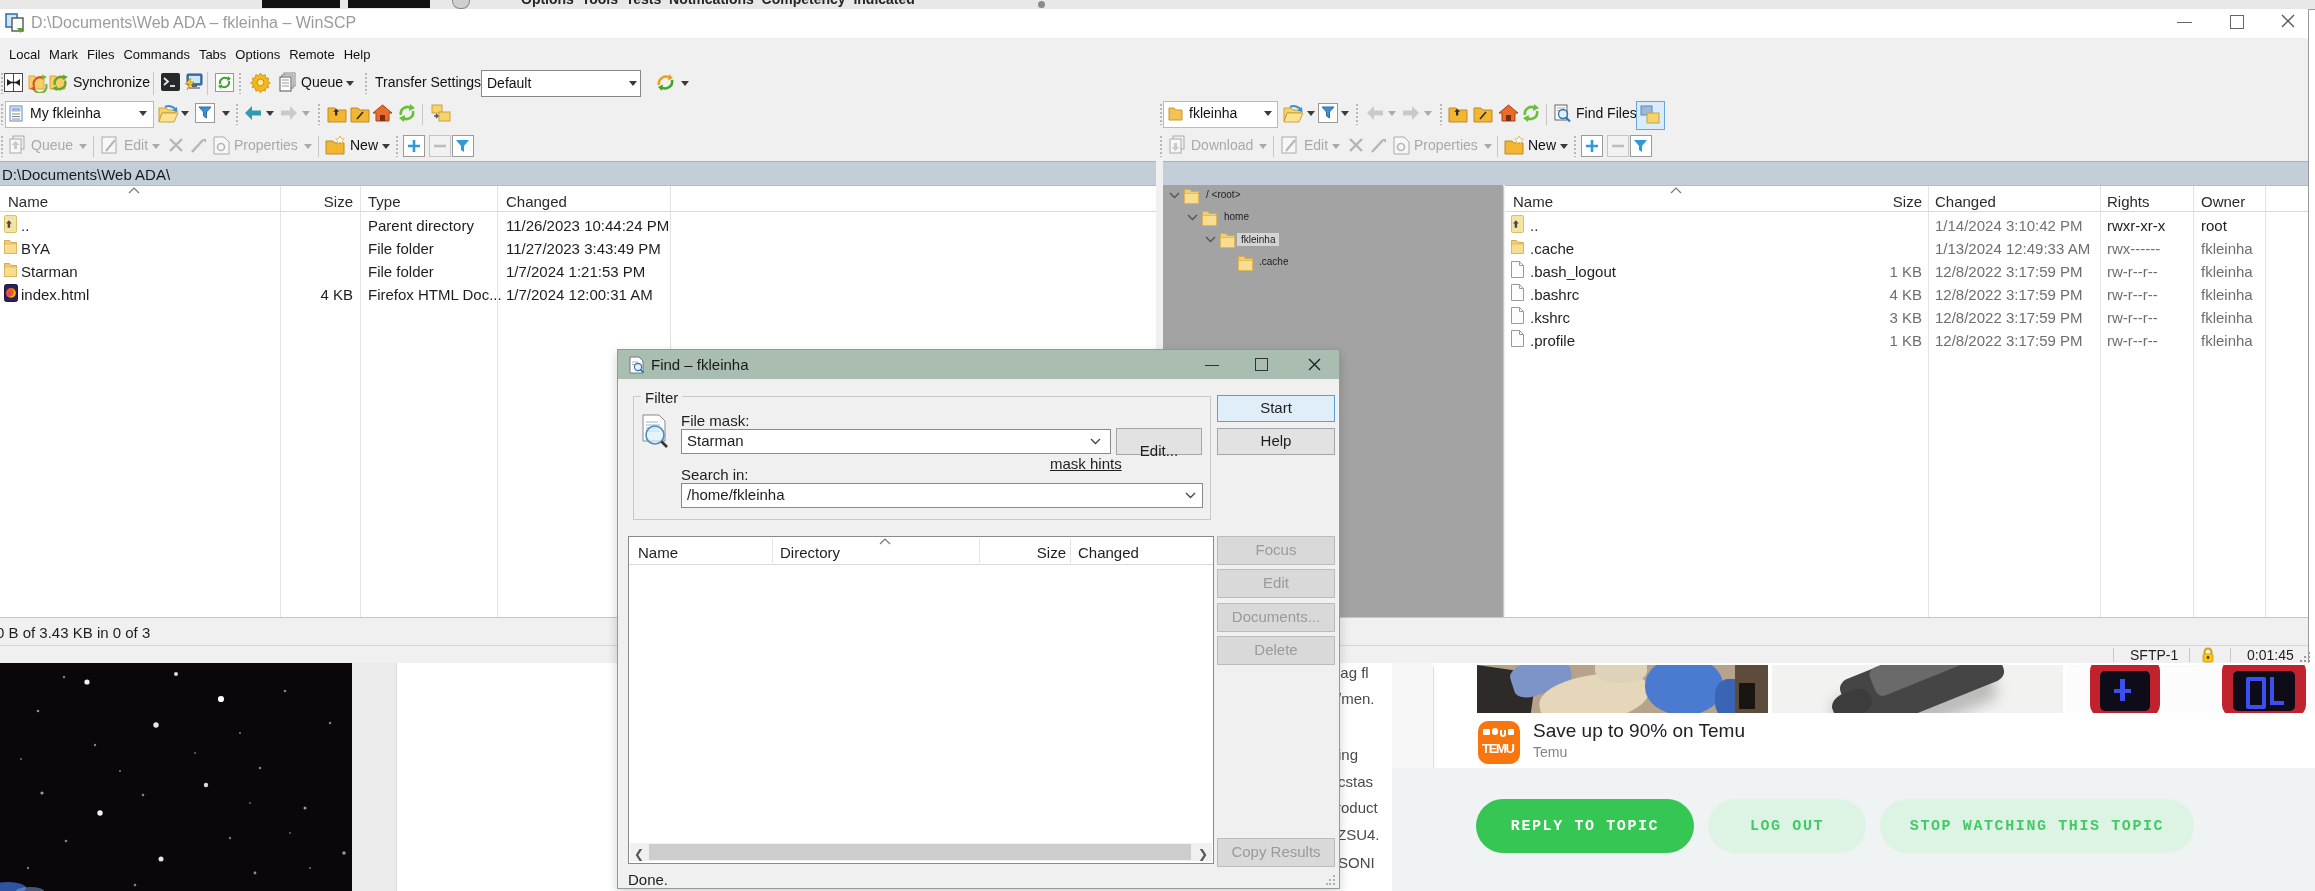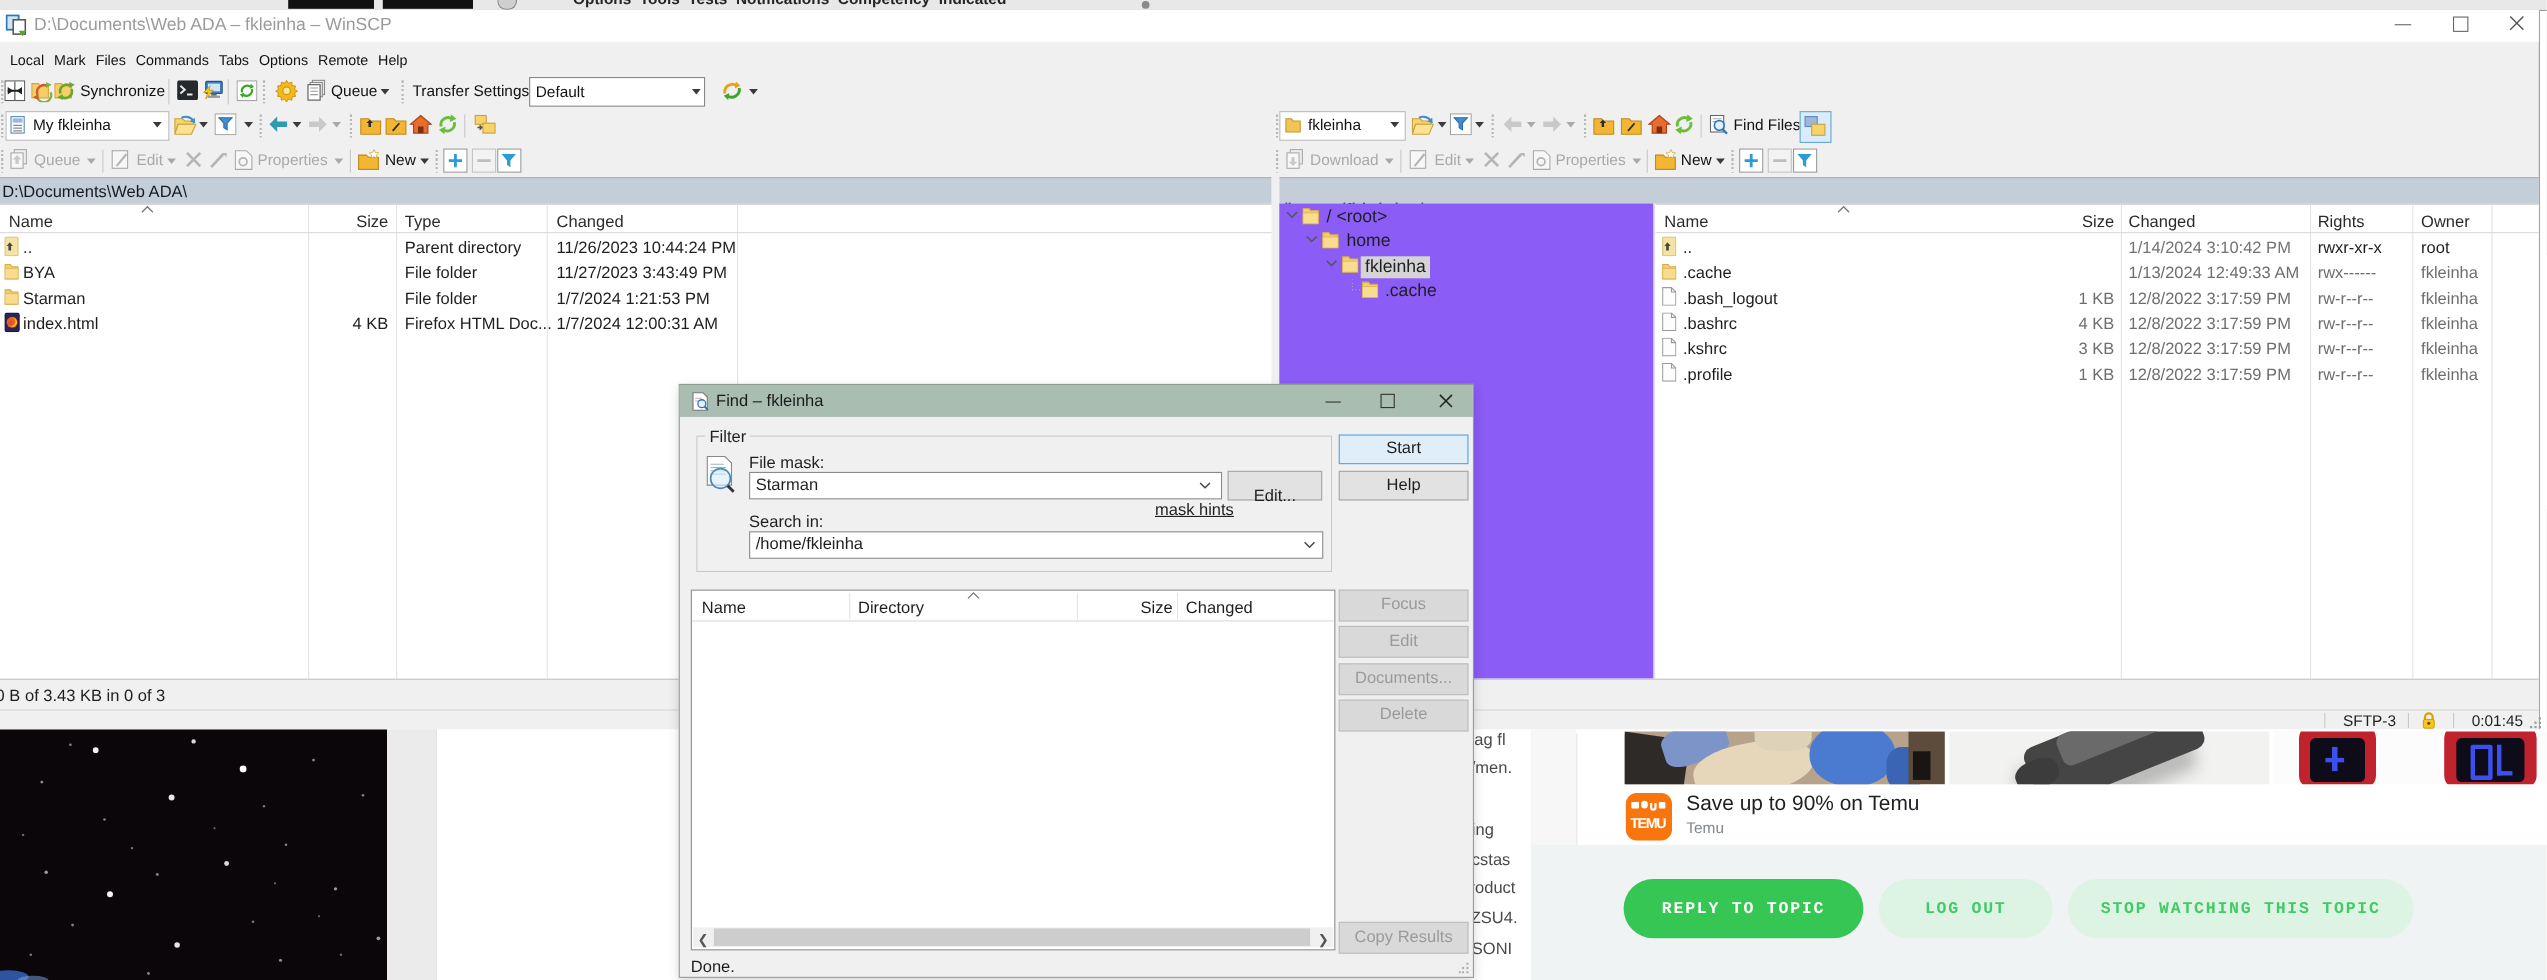--- a/index.html
+++ b/index.html
@@ -404,21 +404,21 @@
     <div class="ab txt" style="left:21px;top:100px;">index.html</div>
     <div class="ab txt" style="left:280px;width:73px;top:100px;text-align:right;">4 KB</div>
     <div class="ab txt" style="left:368px;top:100px;">Firefox HTML Doc...</div>
     <div class="ab txt" style="left:506px;top:100px;">1/7/2024 12:00:31 AM</div>
   </div>
 
   <div class="ab" style="left:1156px;top:152px;width:7px;height:456px;background:#f0f0f0;"></div>
   <div class="sep" style="left:412px;top:614px;height:20px;"></div>
   <div class="sep" style="left:515px;top:614px;height:20px;"></div>
 
-  <div id="rtree" class="ab" style="left:1163px;top:176px;width:340px;height:432px;background:#8b5cf6;border-top:-5px solid #bbb;font-size:16px;color:#1e1e1e;">
+  <div id="rtree" class="ab" style="left:1163px;top:176px;width:340px;height:432px;background:#a3a3a3;border-top:-5px solid #bbb;font-size:10px;color:#1e1e1e;">
     <svg class="ab" style="left:6px;top:6px;" width="11" height="8" viewBox="0 0 11 8">
         <path d="M1 2 L5.5 6.5 L10 2" fill="none" stroke="#555" stroke-width="1.4"></path>
       </svg>
     <svg class="ab" style="left:21px;top:2px;" width="15" height="17" viewBox="0 0 15 17">
         <path d="M0.5 2.5 h5.5 l1.5 2 h7 v12 h-14 Z" fill="#f0ce72" stroke="#d8ab4e"></path>
         <path d="M0.5 6.5 h14 v10 h-14 Z" fill="#f7dd8d" stroke="#d8ab4e" stroke-width="0.6"></path>
       </svg>
     <div class="ab txt" style="left:43px;top:4px;">/ &lt;root&gt;</div>
     <svg class="ab" style="left:24px;top:28px;" width="11" height="8" viewBox="0 0 11 8">
         <path d="M1 2 L5.5 6.5 L10 2" fill="none" stroke="#555" stroke-width="1.4"></path>
@@ -513,21 +513,21 @@
     <div class="ab txt" style="left:696px;top:146px;color:#6e6e6e;">fkleinha</div>
   </div>
 
   <div class="ab" style="left:0;top:608px;width:1156px;height:27px;background:#f0f0f0;border-top:1px solid #c5c5c5;">
     <div class="ab txt" style="left:-4px;top:6px;font-size:15px;color:#1e1e1e;">0 B of 3.43 KB in 0 of 3</div>
   </div>
   <div class="ab" style="left:1163px;top:608px;width:1145px;height:27px;background:#f0f0f0;border-top:1px solid #c5c5c5;"></div>
 
   <div class="ab" style="left:0;top:636px;width:2308px;height:18px;background:#f0f0f0;border-top:1px solid #d5d5d5;">
     <div class="sep" style="left:2113px;top:2px;height:14px;"></div>
-    <div class="ab txt" style="left:2130px;top:1px;font-size:14px;color:#1e1e1e;">SFTP-3</div>
+    <div class="ab txt" style="left:2130px;top:1px;font-size:14px;color:#1e1e1e;">SFTP-1</div>
     <div class="sep" style="left:2189px;top:2px;height:14px;"></div>
     <svg class="ab" style="left:2200px;top:1px;" width="16" height="16" viewBox="0 0 16 16">
       <path d="M4.5 7 V5 a3.5 3.5 0 0 1 7 0 V7" fill="none" stroke="#d8a200" stroke-width="2"></path>
       <rect x="3" y="7" width="10" height="8" rx="1.5" fill="#f7c51e" stroke="#c79400" stroke-width="0.8"></rect>
       <circle cx="8" cy="10.5" r="1.4" fill="#5a4500"></circle>
     </svg>
     <div class="sep" style="left:2230px;top:2px;height:14px;"></div>
     <div class="ab txt" style="left:2247px;top:1px;font-size:14px;color:#1e1e1e;">0:01:45</div>
     <svg class="ab" style="left:2300px;top:6px;" width="11" height="11" viewBox="0 0 11 11">
       <g fill="#9a9a9a">

